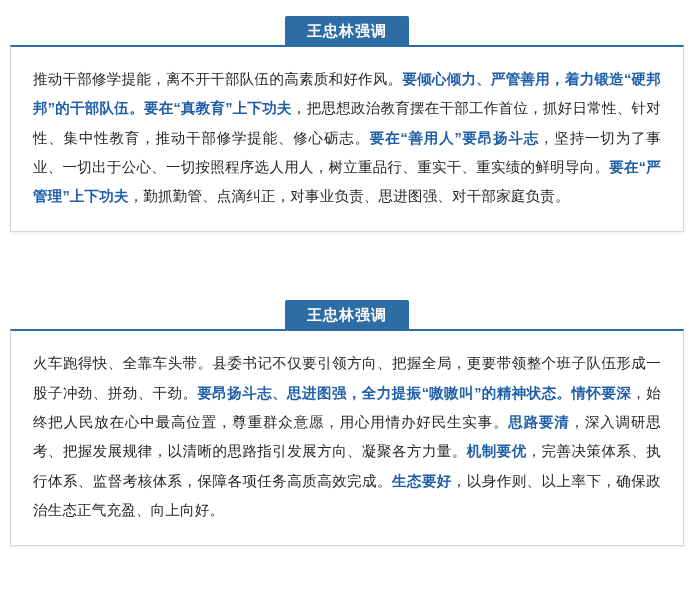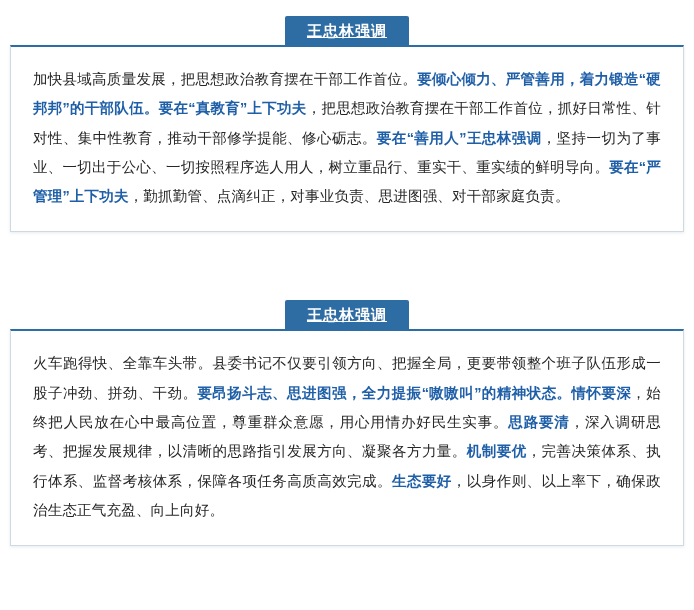--- a/index.html
+++ b/index.html
@@ -36,21 +36,20 @@
     color: #ffffff;
     font-size: 15px;
     font-weight: bold;
     letter-spacing: 1px;
     padding: 7px 22px 8px 22px;
     line-height: 1;
     border-radius: 2px 2px 0 0;
     position: relative;
     z-index: 3;
     box-shadow: 0 0 0 0 rgba(0,0,0,0);
-    text-decoration: underline;
   }
   .card {
     border: 1px solid #cfd9e2;
     border-top: 2px solid #2e6ca4;
     background: #ffffff;
     box-shadow: 0 1px 3px rgba(120,140,160,0.18);
     padding: 18px 22px 20px 22px;
     box-sizing: border-box;
     margin-top: -1px;
   }
@@ -74,21 +73,21 @@
 </head>
 <body>
 
 <div class="page">
 
   <div class="block">
     <div class="badge-row">
       <div class="badge">王忠林强调</div>
     </div>
     <div class="card">
-      <p class="para"><span>加快县域高质量发展，把思想政治教育摆在干部工作首位。</span><span class="hl">要倾心倾力、严管善用，着力锻造“硬邦邦”的干部队伍。要在“真教育”上下功夫</span><span>，把思想政治教育摆在干部工作首位，抓好日常性、针对性、集中性教育，推动干部修学提能、修心砺志。</span><span class="hl">要在“善用人”王忠林强调</span><span>，坚持一切为了事业、一切出于公心、一切按照程序选人用人，树立重品行、重实干、重实绩的鲜明导向。</span><span class="hl">要在“严管理”上下功夫</span><span>，勤抓勤管、点滴纠正，对事业负责、思进图强、对干部家庭负责。</span></p>
+      <p class="para"><span>推动干部修学提能，离不开干部队伍的高素质和好作风。</span><span class="hl">要倾心倾力、严管善用，着力锻造“硬邦邦”的干部队伍。要在“真教育”上下功夫</span><span>，把思想政治教育摆在干部工作首位，抓好日常性、针对性、集中性教育，推动干部修学提能、修心砺志。</span><span class="hl">要在“善用人”要昂扬斗志</span><span>，坚持一切为了事业、一切出于公心、一切按照程序选人用人，树立重品行、重实干、重实绩的鲜明导向。</span><span class="hl">要在“严管理”上下功夫</span><span>，勤抓勤管、点滴纠正，对事业负责、思进图强、对干部家庭负责。</span></p>
     </div>
   </div>
 
   <div class="spacer"></div>
 
   <div class="block">
     <div class="badge-row">
       <div class="badge">王忠林强调</div>
     </div>
     <div class="card">

